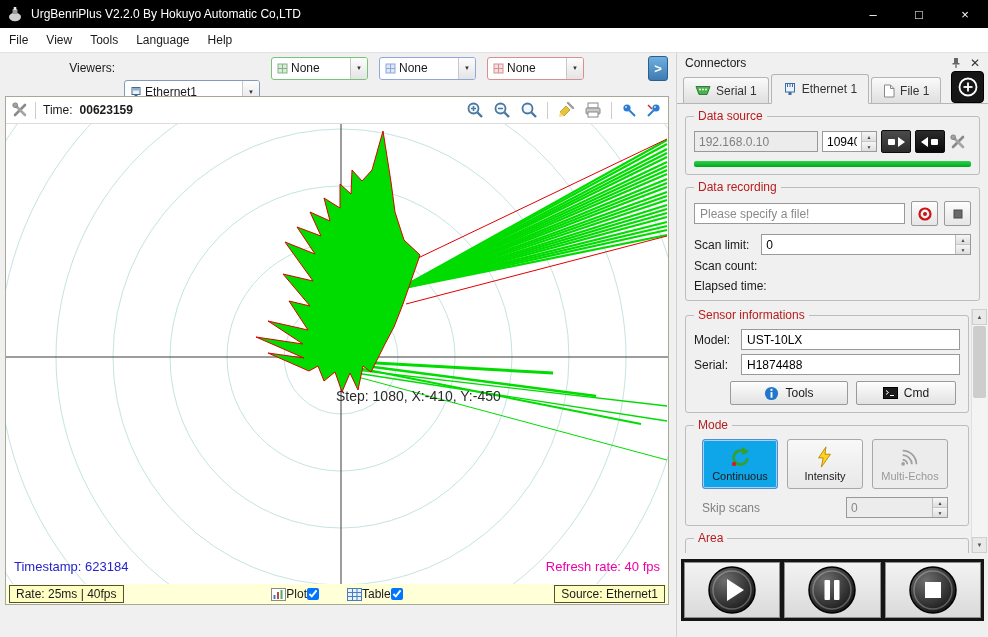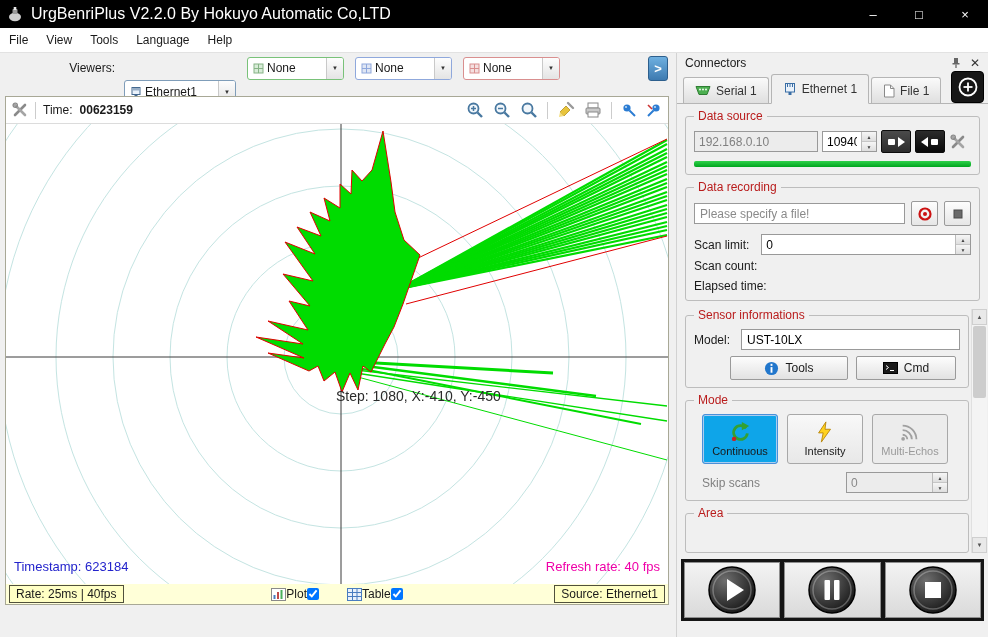--- a/index.html
+++ b/index.html
@@ -3,36 +3,36 @@
 <meta charset="utf-8">
 <style>
   * { box-sizing: border-box; margin: 0; padding: 0; }
   html,body { width:988px; height:637px; overflow:hidden; }
   body { font-family:"Liberation Sans", sans-serif; font-size:12px; color:#1a1a1a; background:#f0f0f0; }
   #window { position:relative; width:988px; height:637px; background:#f0f0f0; overflow:hidden; }
 
   
   .titlebar { position:absolute; left:0; top:0; width:988px; height:28px; background:#000; color:#fff; display:flex; align-items:center; }
   .titlebar .app-icon { margin-left:7px; display:flex; }
-  .titlebar .title { margin-left:8px; font-size:16px; }
+  .titlebar .title { margin-left:8px; font-size:12px; }
   .tb-controls { margin-left:auto; display:flex; height:100%; }
   .tb-btn { width:46px; display:flex; align-items:center; justify-content:center; font-size:13px; color:#fff; cursor:default; }
 
   
   .menubar { position:absolute; left:0; top:28px; width:988px; height:25px; background:#fff; display:flex; align-items:center; border-bottom:1px solid #e2e2e2; }
   .menu-item { padding:0 9px; height:100%; display:flex; align-items:center; }
 
   
   .toolbar { position:absolute; left:0; top:53px; width:676px; height:30px; display:flex; align-items:center; }
   .viewers-label { width:124px; text-align:right; padding-right:9px; }
   .combo { height:23px; background:#fff; border:1px solid #7f9db9; border-radius:3px; display:flex; align-items:center; margin-right:11px; }
   .combo .cicon { margin:0 3px 0 5px; display:flex; }
   .combo .cval { flex:1; overflow:hidden; white-space:nowrap; }
   .combo .carrow { width:17px; align-self:stretch; display:flex; align-items:center; justify-content:center; font-size:6px; color:#333; border-left:1px solid #c9c9c9; background:linear-gradient(#fdfdfd,#e4e4e4); border-radius:0 2px 2px 0; }
-  .combo.c1 { width:112px;margin-top:47px; }
+  .combo.c1 { width:136px;margin-top:47px; }
   .combo.c2 { width:97px; border-color:#79c279; }
   .combo.c3 { width:97px; border-color:#8fa8dc; }
   .combo.c4 { width:97px; border-color:#d98f8f; }
   .expand-btn { margin-left:auto; margin-right:8px; width:20px; height:25px; border:1px solid #2d5f8d; border-radius:3px; background:linear-gradient(#6fb0e0,#3d7ab0); color:#fff; font-weight:bold; font-size:13px; display:flex; align-items:center; justify-content:center; }
 
   
   .viewer { position:absolute; left:5px; top:96px; width:664px; height:509px; background:#ffffdc; border:1px solid #a8a896; }
   .viewer-topbar { height:27px; background:#fff; border-bottom:1px solid #dcdcdc; display:flex; align-items:center; padding:0 6px; gap:7px; }
   .time-value { font-weight:bold; }
   .vt-sep { width:1px; height:17px; background:#ccc; }
@@ -482,20 +482,24 @@
     </div>
 
     <div class="scroll-area">
       <div class="scroll-inner">
 
         <div class="group" style="margin-top:6px;">
           <span class="group-title grouplbl">Sensor informations</span>
           <div class="row">
             <span class="field-label">Model:</span>
             <input class="val-input" value="UST-10LX" style="">
+          </div>
+          <div class="row mt4">
+            <span class="field-label">Serial:</span>
+            <input class="val-input" value="H1874488" style="">
           </div>
           <div class="row mt6">
             <span class="btn more-btn">
               <svg width="15" height="15" viewBox="0 0 16 16">
                 <circle cx="8" cy="8" r="7" fill="#2277cc"></circle>
                 <rect x="7" y="6.5" width="2" height="6" fill="#fff"></rect>
                 <rect x="7" y="3" width="2" height="2.2" fill="#fff"></rect>
               </svg>
               <span>Tools</span>
             </span>

